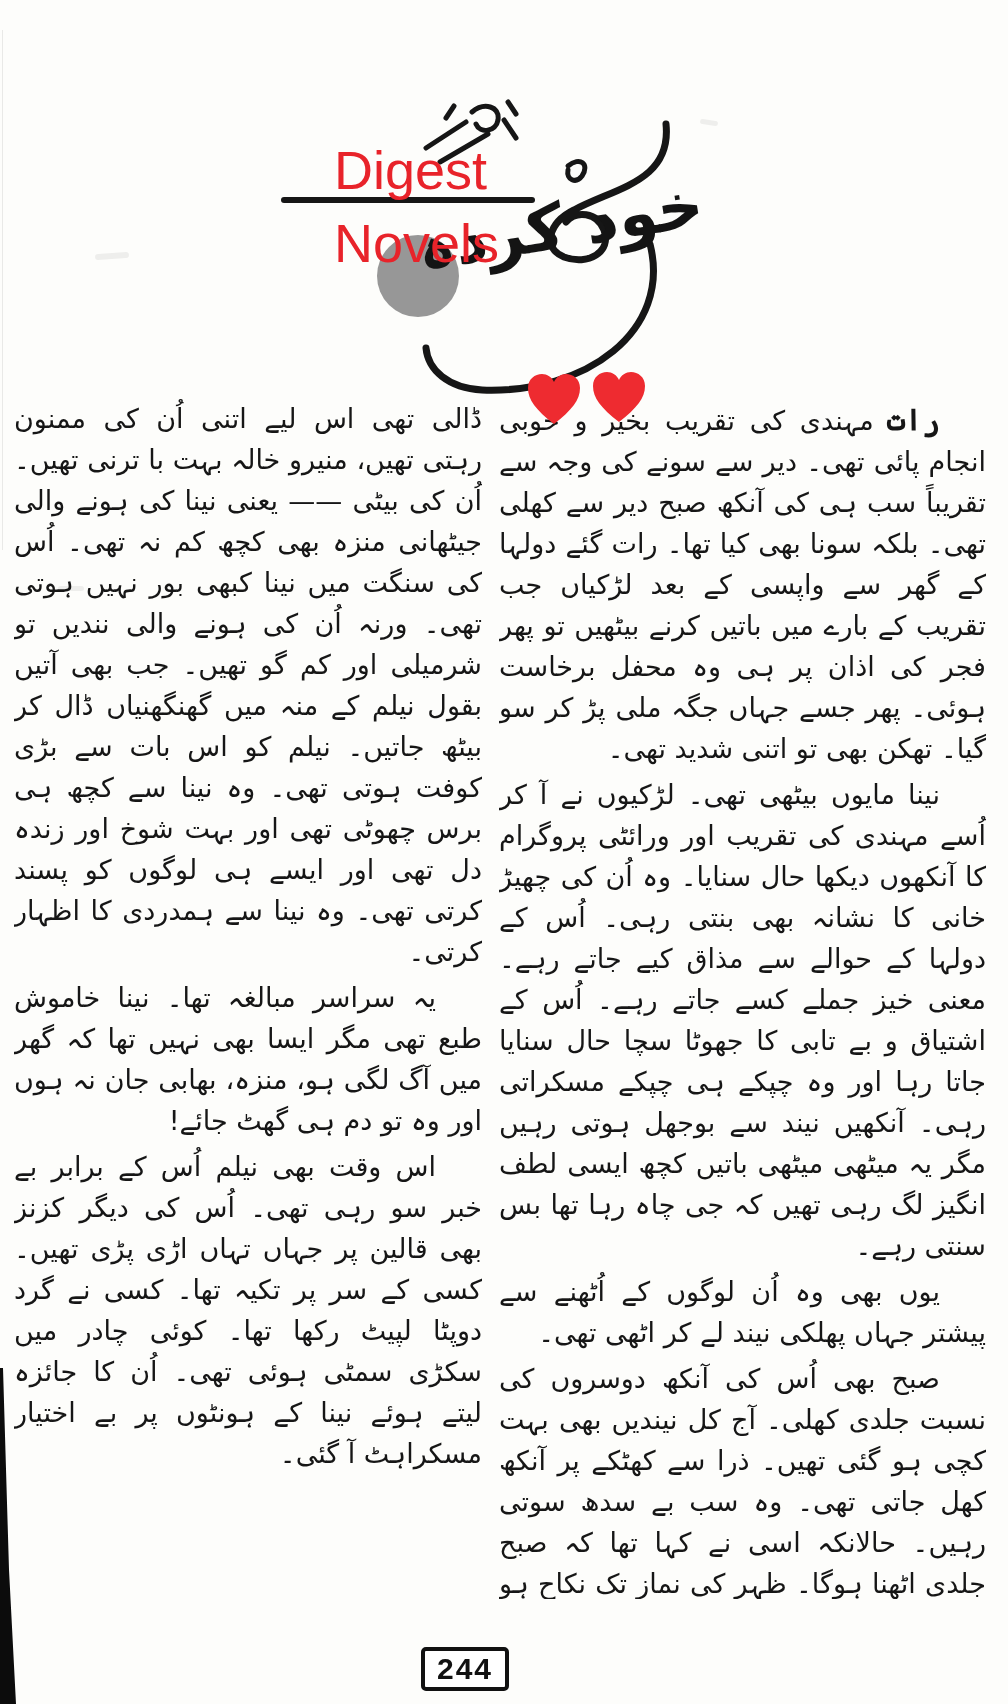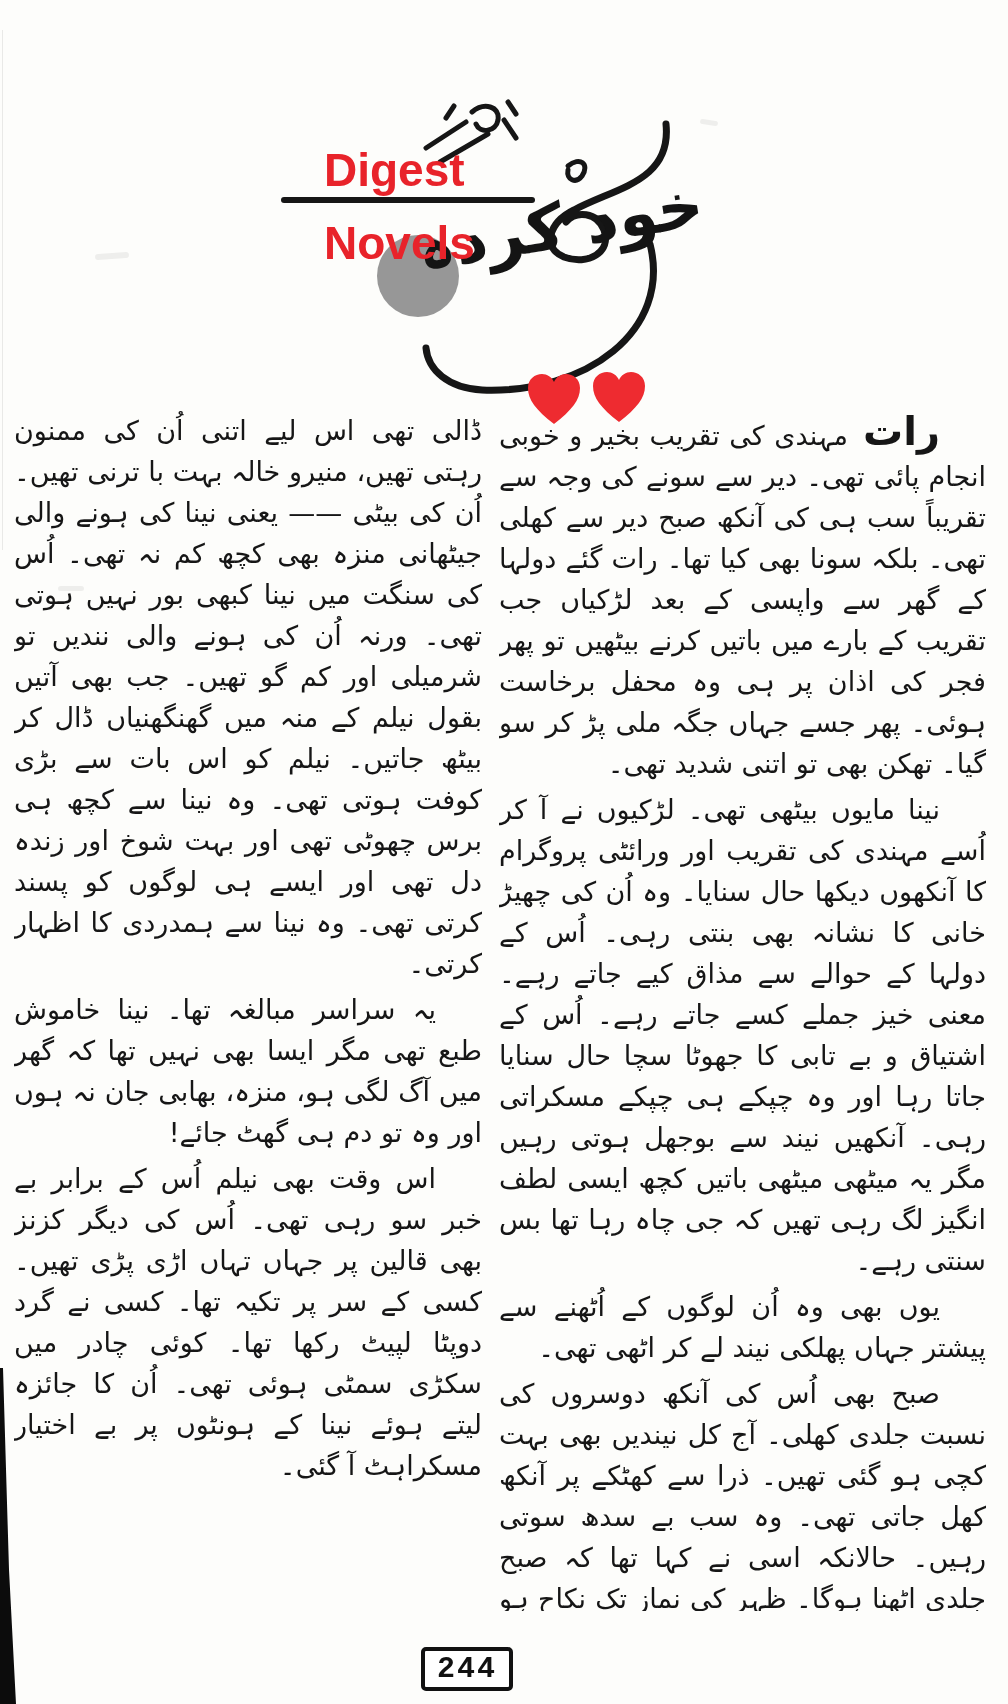--- a/index.html
+++ b/index.html
@@ -33,50 +33,49 @@
   .calli-svg{position:absolute;left:0;top:0;width:410px;height:312px;}
   .calli-text{
     position:absolute;left:148px;top:96px;width:250px;
     text-align:center;white-space:nowrap;
     font-size:64px;font-weight:bold;color:#141414;
     transform:rotate(-9deg);
     font-family:"DejaVu Sans",sans-serif;
   }
   
   .watermark{
-    position:absolute;left:324px;top:134px;z-index:3;
+    position:absolute;left:334px;top:134px;z-index:3;
     color:var(--red);
     font-family:"Liberation Sans",sans-serif;
-    font-size:46px;line-height:73px;font-weight:700;
+    font-size:54px;line-height:73px;font-weight:400;
   }
   .heart{position:absolute;z-index:3;}
   .heart.h1{left:526px;top:374px;}
   .heart.h2{left:591px;top:372px;}
   
   .col{
     position:absolute;z-index:2;
     direction:rtl;
     text-align:justify;
     font-size:27px;line-height:41px;
     color:var(--ink);
     overflow:hidden;
-    margin-top:12px;
   }
   .col-right{left:499px;top:399px;width:487px;height:1200px;}
   .col-left{left:14px;top:398px;width:468px;height:1175px;}
   .col p{margin:0 0 5px;text-indent:46px;}
   .col p.flush{text-indent:0;}
-  .opener{font-weight:bold;font-size:40px;}
+  .opener{font-weight:bold;font-size:30px;font-family:Liberation Serif, serif;}
   
   .pagenum{
     position:absolute;left:421px;top:1647px;z-index:2;
     border:4px solid #111;border-radius:5px;
     padding:1px 12px;
     background:#fff;
-    font-family:Liberation Mono, monospace;
+    font-family:Liberation Sans, sans-serif;
     font-size:30px;font-weight:bold;letter-spacing:2px;color:#111;text-align:center;
   }
 </style>
 </head>
 <body>
 
 <div class="page">
 
   <div class="edgeline"></div>
   <div class="speck s1"></div>

